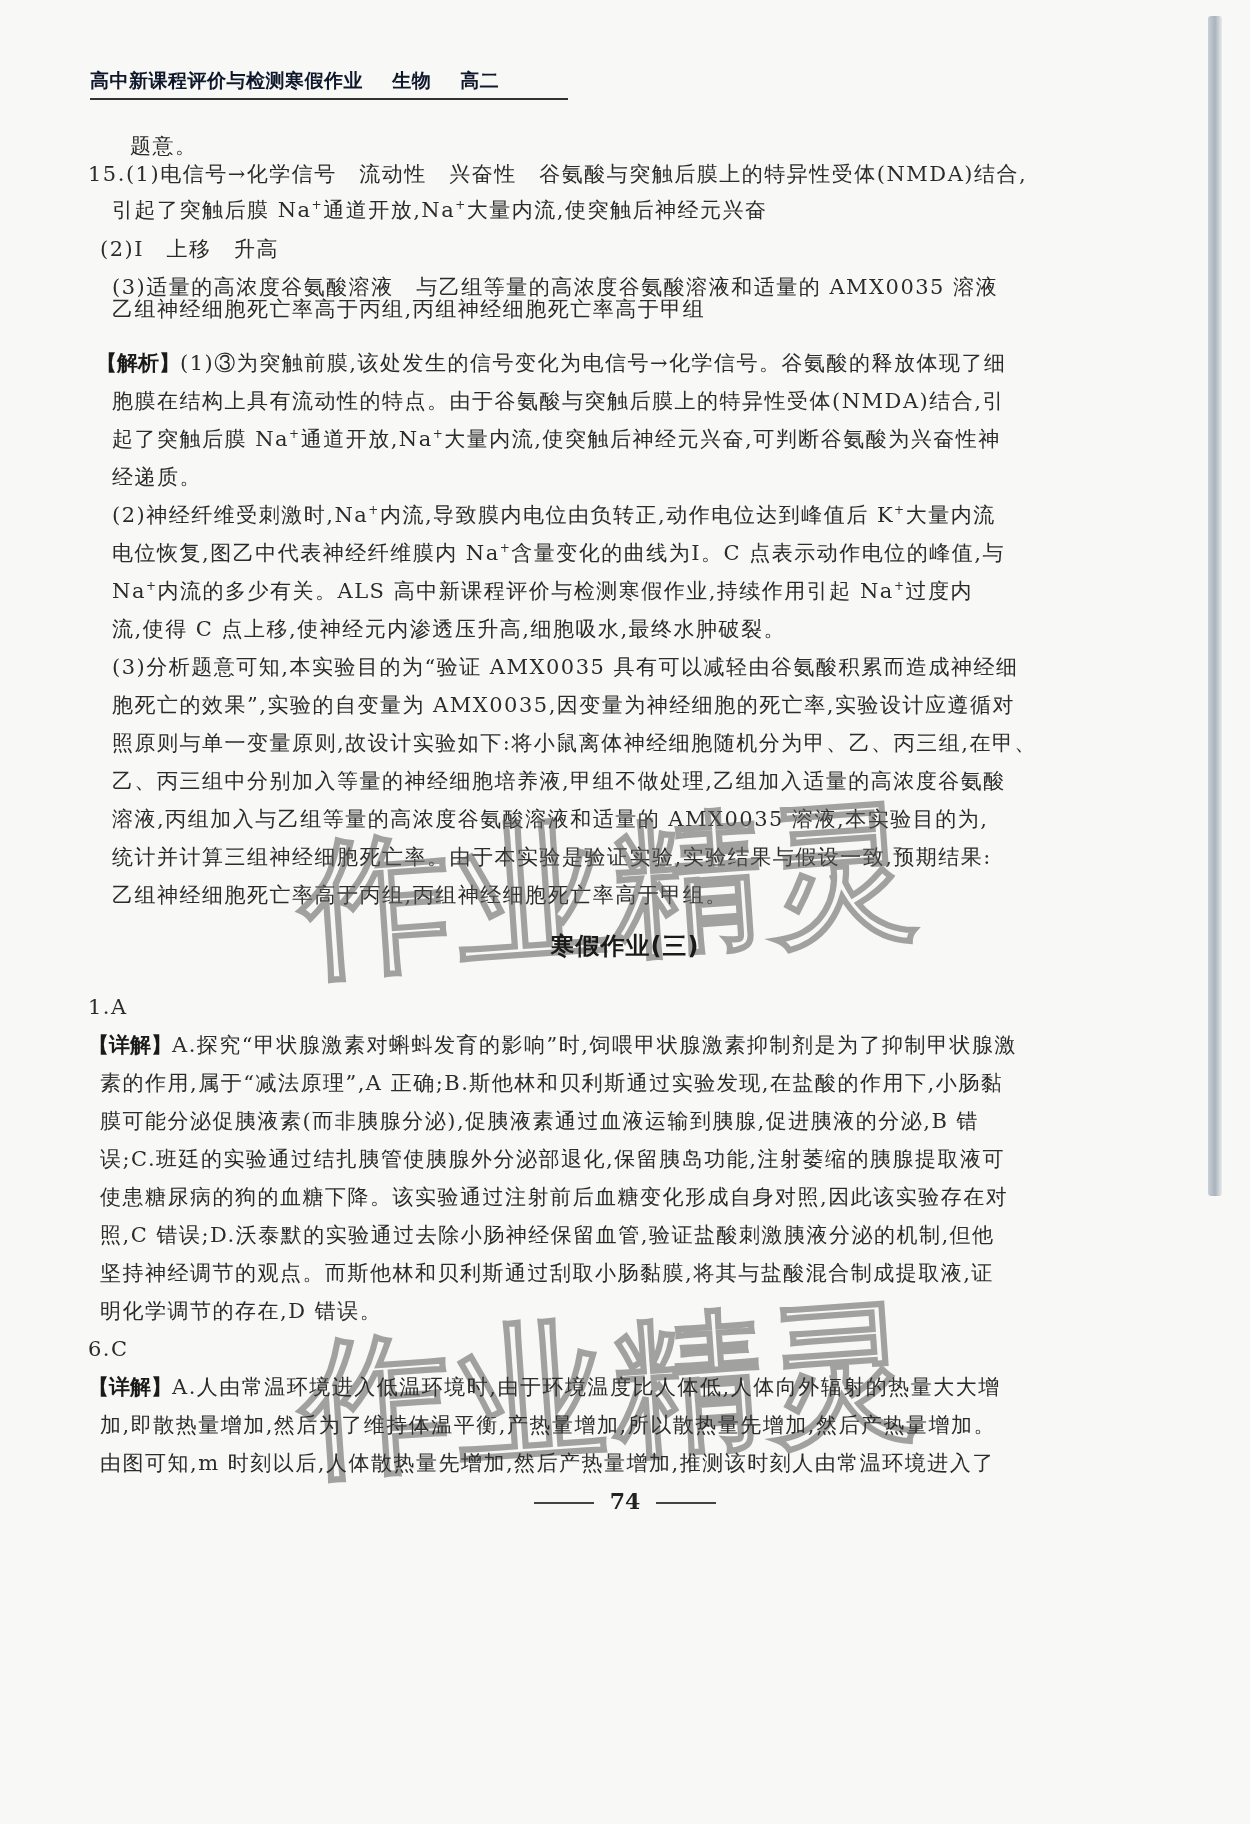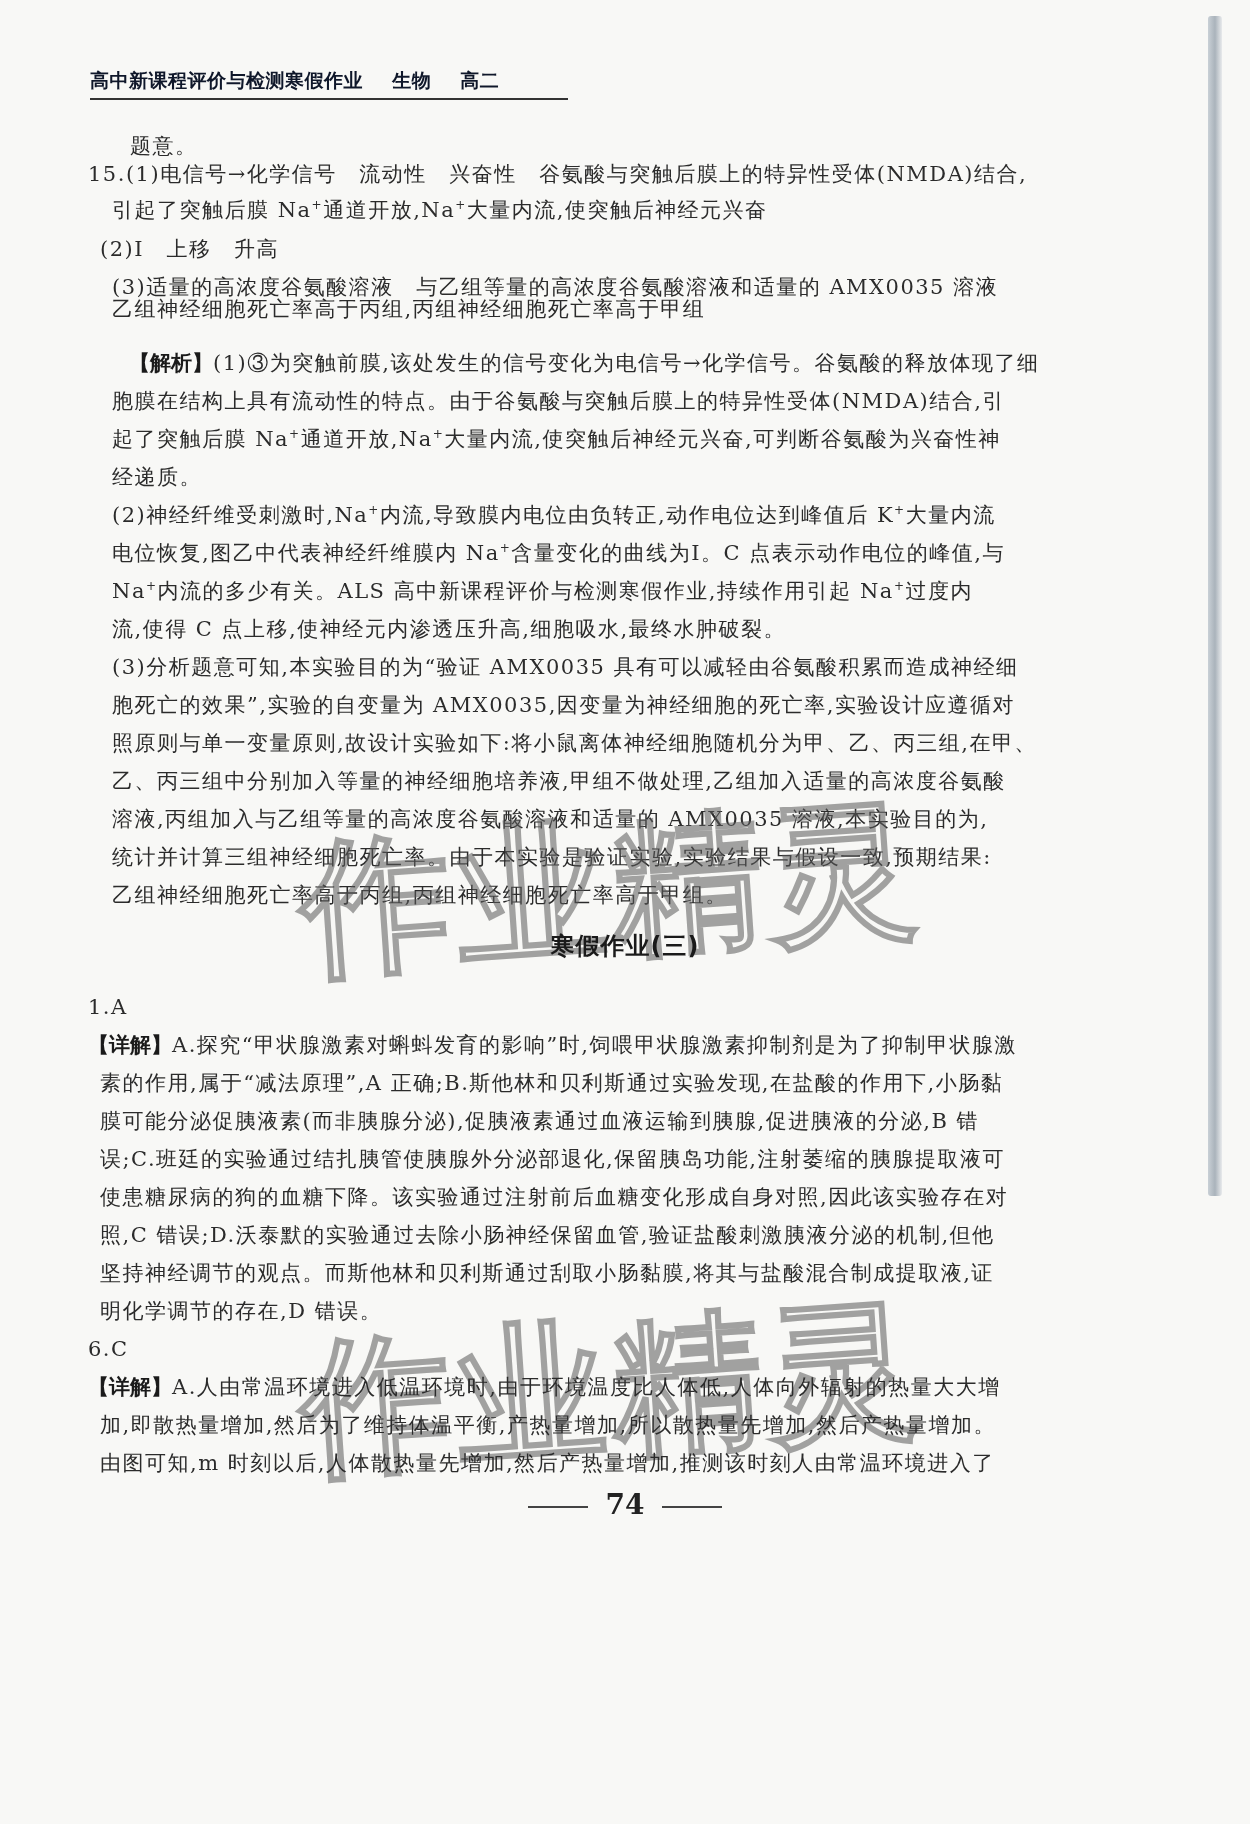--- a/index.html
+++ b/index.html
@@ -37,21 +37,21 @@
     font-size: 24px; color: #1a1a1a; letter-spacing: 1px;
   }
   .watermark {
     position: absolute; font-family: "DejaVu Sans", "Liberation Sans", sans-serif;
     font-weight: bold; font-size: 150px; color: transparent;
     -webkit-text-stroke: 1.5px rgba(90,90,90,0.55); letter-spacing: 6px;
     transform: rotate(-4deg); white-space: nowrap;
   }
   .footer {
     position: absolute; left: 0; width: 1250px; top: 1800px; text-align: center;
-    font-family: "DejaVu Serif", "Liberation Serif", serif; font-weight: bold; font-size: 28px; color: #222;
+    font-family: "DejaVu Serif", "Liberation Serif", serif; font-weight: bold; font-size: 22px; color: #222;
   }
   .footer .deco { display: inline-block; width: 60px; height: 2px; background: #444; vertical-align: middle; margin: 0 8px; }
 </style>
 </head>
 <body>
 
 <div class="page-edge"></div>
 
 <div class="header">
   <span>高中新课程评价与检测寒假作业</span>
@@ -59,21 +59,21 @@
   <span>高二</span>
 </div>
 
 <div class="line ind" style="top:132px">题意。</div>
 <div class="line nob" style="top:160px">15.(1)电信号→化学信号　流动性　兴奋性　谷氨酸与突触后膜上的特异性受体(NMDA)结合,</div>
 <div class="line" style="left:112px;top:196px"><span>引起了突触后膜 Na</span><sup>+</sup><span>通道开放,Na</span><sup>+</sup><span>大量内流,使突触后神经元兴奋</span></div>
 <div class="line" style="left:100px;top:235px">(2)Ⅰ　上移　升高</div>
 <div class="line" style="left:112px;top:273px">(3)适量的高浓度谷氨酸溶液　与乙组等量的高浓度谷氨酸溶液和适量的 AMX0035 溶液</div>
 <div class="line" style="left:112px;top:295px">乙组神经细胞死亡率高于丙组,丙组神经细胞死亡率高于甲组</div>
 
-<div class="line" style="left:129px;top:349px"><span class="bracket">【解析】</span><span>(1)③为突触前膜,该处发生的信号变化为电信号→化学信号。谷氨酸的释放体现了细</span></div>
+<div class="line" style="left:96px;top:349px"><span class="bracket">【解析】</span><span>(1)③为突触前膜,该处发生的信号变化为电信号→化学信号。谷氨酸的释放体现了细</span></div>
 <div class="line" style="left:112px;top:387px">胞膜在结构上具有流动性的特点。由于谷氨酸与突触后膜上的特异性受体(NMDA)结合,引</div>
 <div class="line" style="left:112px;top:425px"><span>起了突触后膜 Na</span><sup>+</sup><span>通道开放,Na</span><sup>+</sup><span>大量内流,使突触后神经元兴奋,可判断谷氨酸为兴奋性神</span></div>
 <div class="line" style="left:112px;top:463px">经递质。</div>
 <div class="line" style="left:112px;top:501px"><span>(2)神经纤维受刺激时,Na</span><sup>+</sup><span>内流,导致膜内电位由负转正,动作电位达到峰值后 K</span><sup>+</sup><span>大量内流</span></div>
 <div class="line" style="left:112px;top:539px"><span>电位恢复,图乙中代表神经纤维膜内 Na</span><sup>+</sup><span>含量变化的曲线为Ⅰ。C 点表示动作电位的峰值,与</span></div>
 <div class="line" style="left:112px;top:577px"><span>Na</span><sup>+</sup><span>内流的多少有关。ALS 高中新课程评价与检测寒假作业,持续作用引起 Na</span><sup>+</sup><span>过度内</span></div>
 <div class="line" style="left:112px;top:615px">流,使得 C 点上移,使神经元内渗透压升高,细胞吸水,最终水肿破裂。</div>
 <div class="line" style="left:112px;top:653px">(3)分析题意可知,本实验目的为“验证 AMX0035 具有可以减轻由谷氨酸积累而造成神经细</div>
 <div class="line" style="left:112px;top:691px">胞死亡的效果”,实验的自变量为 AMX0035,因变量为神经细胞的死亡率,实验设计应遵循对</div>
 <div class="line" style="left:112px;top:729px">照原则与单一变量原则,故设计实验如下:将小鼠离体神经细胞随机分为甲、乙、丙三组,在甲、</div>

